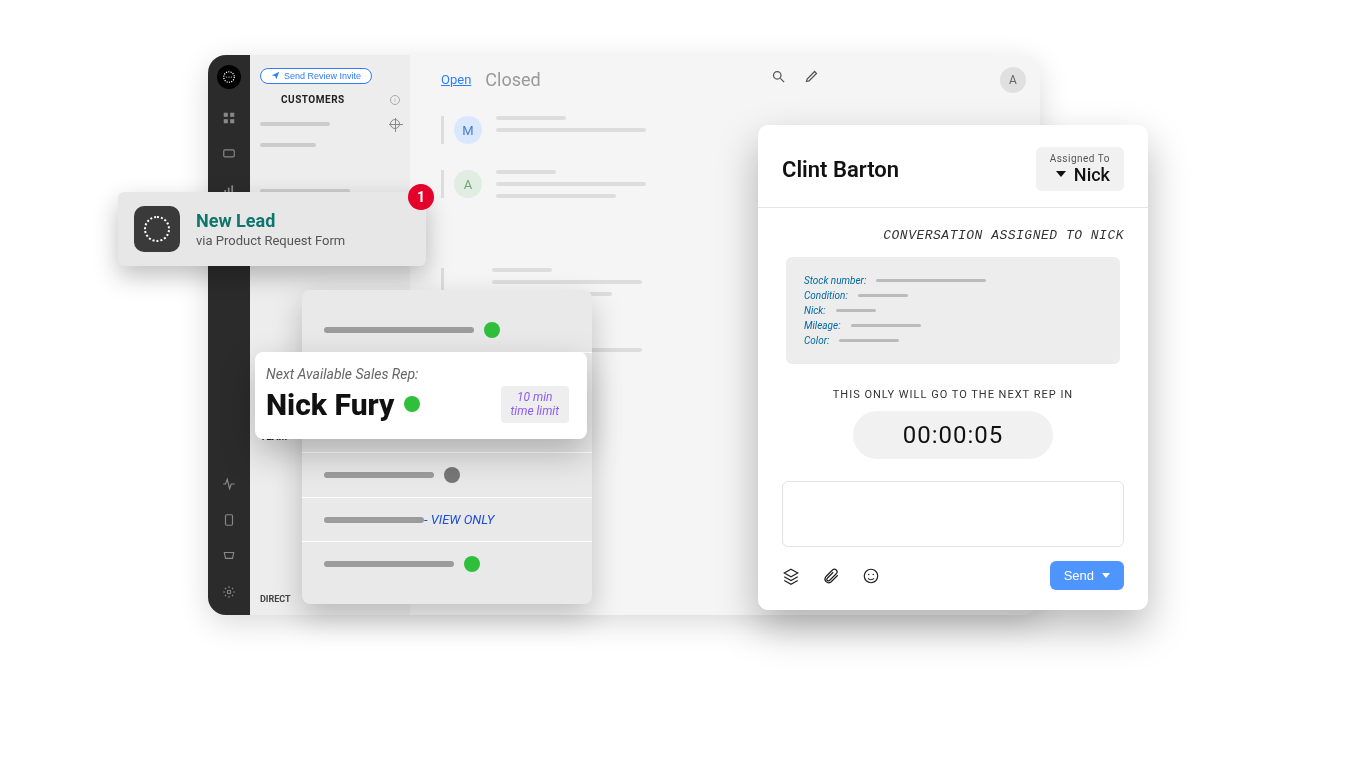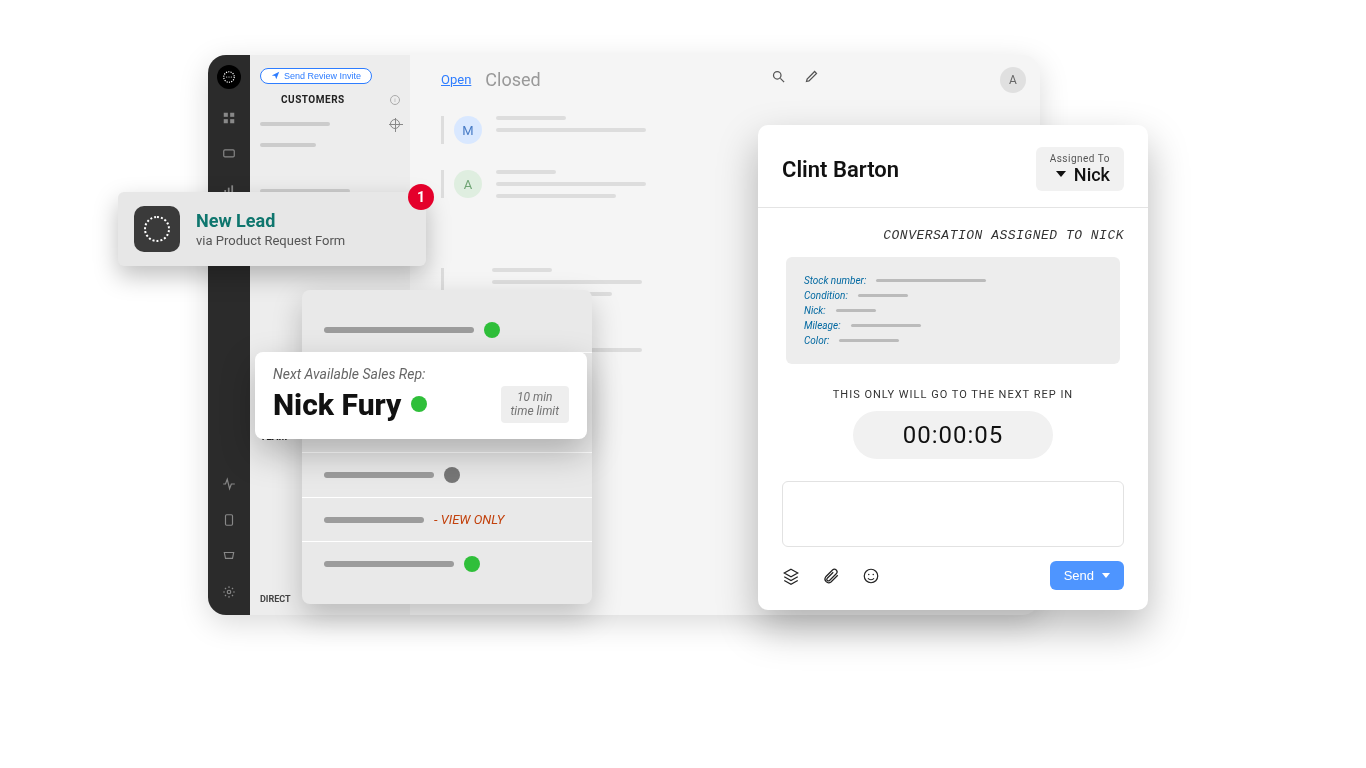--- a/index.html
+++ b/index.html
@@ -234,32 +234,32 @@
 .team-bar {
   height: 6px; background: #9c9c9c; border-radius: 4px;
 }
 .dot {
   width: 16px; height: 16px; border-radius: 50%;
   margin-left: 10px;
 }
 .dot-green { background: #2fbf3a; }
 .dot-gray  { background: #777; }
 .viewonly {
-  font-style: italic; color: #c2410c; font-size: 13px; margin-left: 10px;
+  font-style: italic; color: #1d4ed8; font-size: 13px; margin-left: 0;
 }
 
 
 .nextrep-card {
   position: absolute;
   left: 255px;
   top: 352px;
   width: 332px;
   background: #fff;
   border-radius: 8px;
-  padding: 14px 18px 16px 18px;
+  padding: 14px 18px 16px 11px;
   box-shadow: 0 14px 34px rgba(0,0,0,0.25);
 }
 .nextrep-label {
   font-style: italic;
   color: #666;
   font-size: 14px;
 }
 .nextrep-row {
   display: flex; align-items: center; gap: 10px; margin-top: 4px;
 }
@@ -267,21 +267,21 @@
   font-size: 30px;
   font-weight: 800;
   color: #111;
 }
 .nextrep-dot { width: 16px; height: 16px; border-radius: 50%; background: #2fbf3a; }
 .timelimit {
   background: #eee;
   border-radius: 4px;
   padding: 4px 10px;
   font-style: italic;
-  color: #737373;
+  color: #8b5cf6;
   font-size: 12px;
   line-height: 1.2;
   text-align: center;
   margin-left: auto;
 }
 
 
 .detail-panel {
   position: absolute;
   left: 758px;

